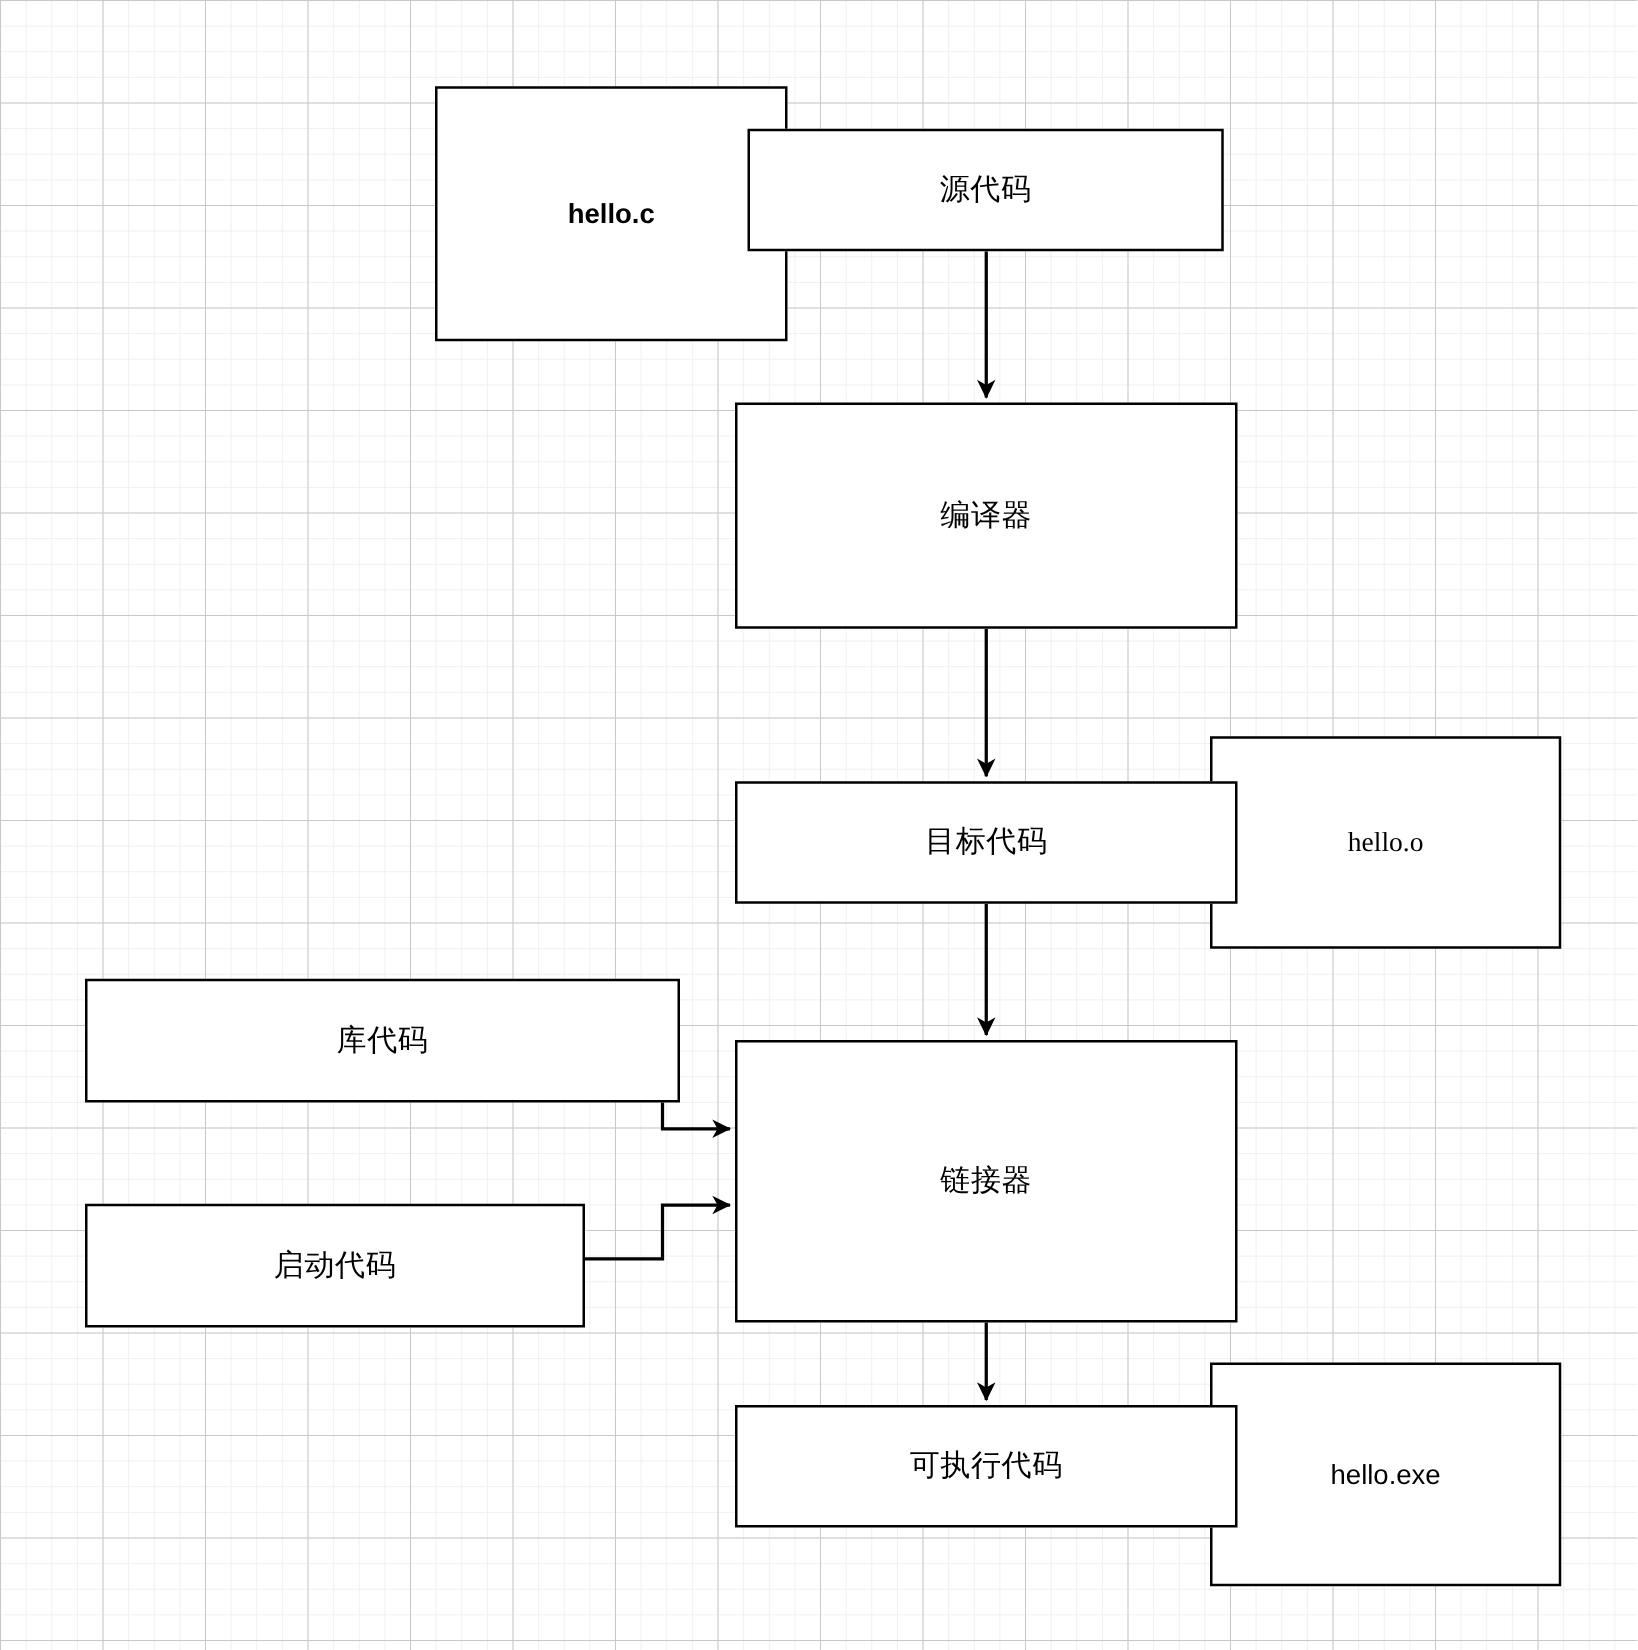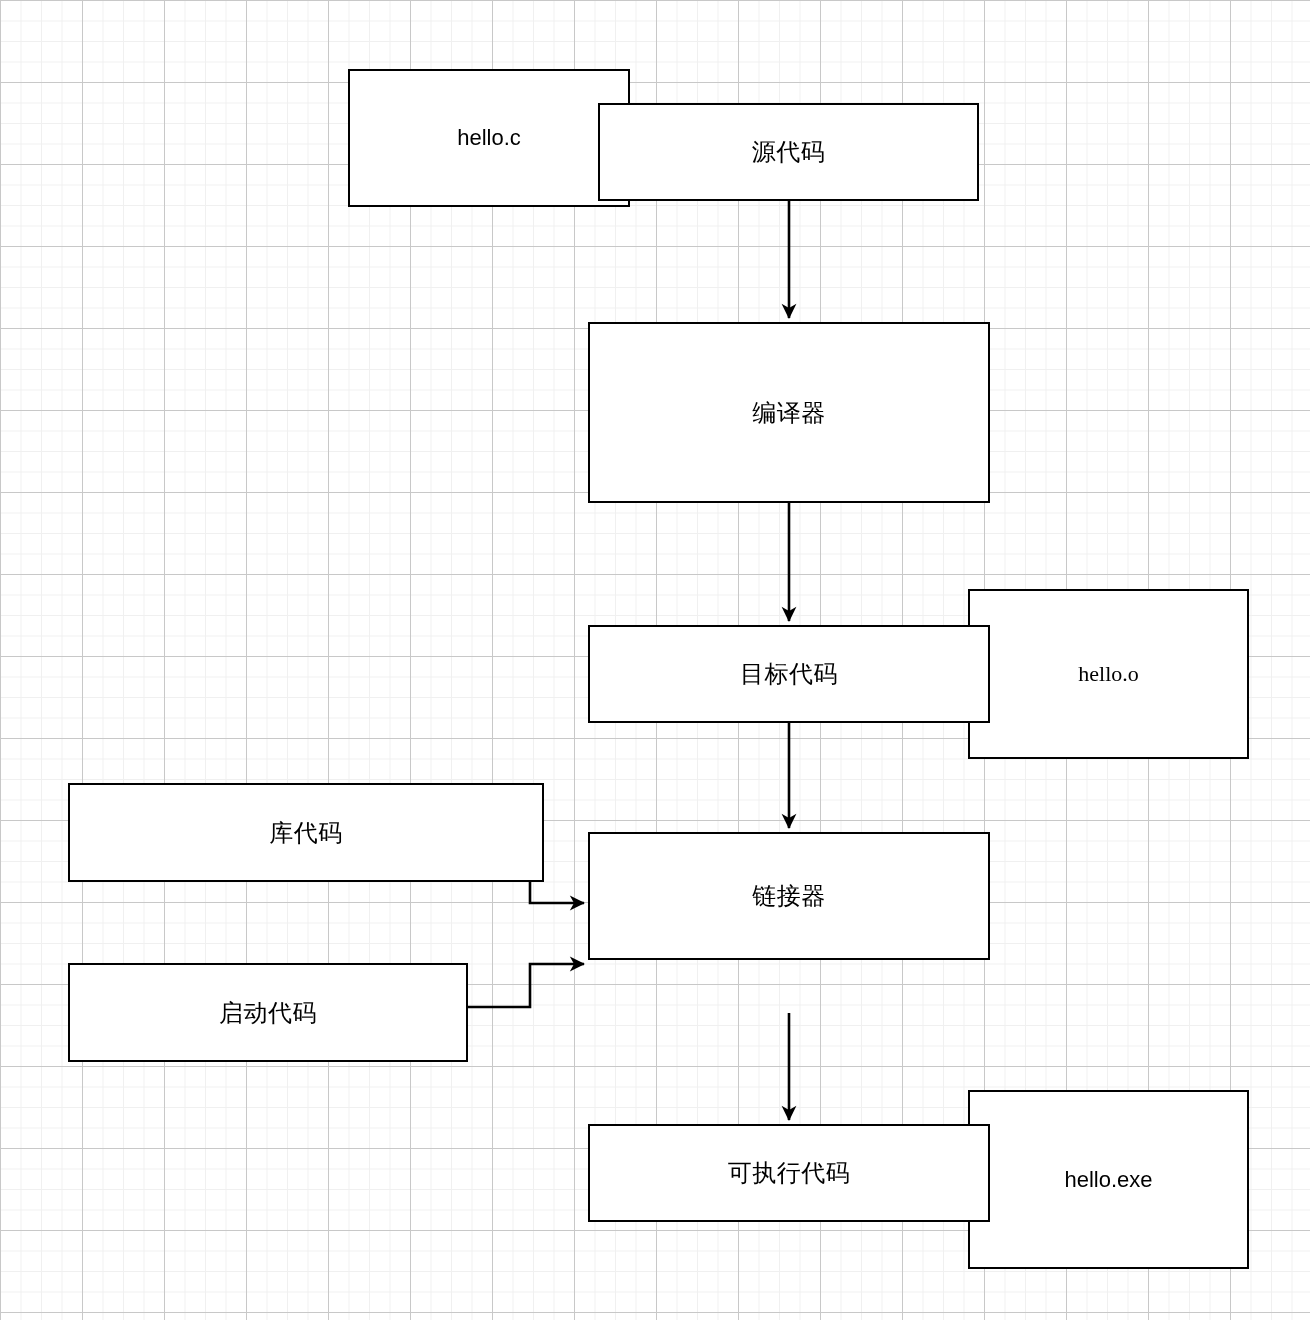--- a/index.html
+++ b/index.html
@@ -78,21 +78,21 @@
 
     <path d="M 789 723 L 789 828" stroke="#000000" stroke-width="2.6" fill="none" marker-end="url(#arrowhead)"></path>
 
     <path d="M 468 858 L 530 858 L 530 903 L 584 903" stroke="#000000" stroke-width="2.6" fill="none" marker-end="url(#arrowhead)"></path>
 
     <path d="M 468 1007 L 530 1007 L 530 964 L 584 964" stroke="#000000" stroke-width="2.6" fill="none" marker-end="url(#arrowhead)"></path>
 
     <path d="M 789 1013 L 789 1120" stroke="#000000" stroke-width="2.6" fill="none" marker-end="url(#arrowhead)"></path>
   </svg>
 
-  <div class="node layer-back" style="left: 348px; top: 69px; width: 282px; height: 138px; border-color: rgb(0, 0, 0); background: rgb(255, 255, 255);">
+  <div class="node layer-back" style="left: 348px; top: 69px; width: 282px; height: 204px; border-color: rgb(0, 0, 0); background: rgb(255, 255, 255); font-weight: bold;">
     <span class="node-label latin">hello.c</span>
   </div>
 
   <div class="node layer-back" style="left: 968px; top: 589px; width: 281px; height: 170px; border-color: rgb(0, 0, 0); background: rgb(255, 255, 255); font-family: Liberation Serif, serif;">
     <span class="node-label latin">hello.o</span>
   </div>
 
   <div class="node layer-back" style="left: 968px; top: 1090px; width: 281px; height: 179px; border-color: rgb(0, 0, 0); background: rgb(255, 255, 255);">
     <span class="node-label latin">hello.exe</span>
   </div>
@@ -110,21 +110,21 @@
   </div>
 
   <div class="node layer-front" style="left: 68px; top: 783px; width: 476px; height: 99px; border-color: rgb(0, 0, 0); background: rgb(255, 255, 255);">
     <span class="node-label">库代码</span>
   </div>
 
   <div class="node layer-front" style="left: 68px; top: 963px; width: 400px; height: 99px; border-color: rgb(0, 0, 0); background: rgb(255, 255, 255); text-align: center;">
     <span class="node-label">启动代码</span>
   </div>
 
-  <div class="node layer-front" style="left: 588px; top: 832px; width: 402px; height: 128px; border-color: rgb(0, 0, 0); background: rgb(255, 255, 255);">
+  <div class="node layer-front" style="left: 588px; top: 832px; width: 402px; height: 226px; border-color: rgb(0, 0, 0); background: rgb(255, 255, 255);">
     <span class="node-label">链接器</span>
   </div>
 
   <div class="node layer-front" style="left: 588px; top: 1124px; width: 402px; height: 98px; border-color: rgb(0, 0, 0); background: rgb(255, 255, 255);">
     <span class="node-label">可执行代码</span>
   </div>
 
 </div>
 
 </body></html>

